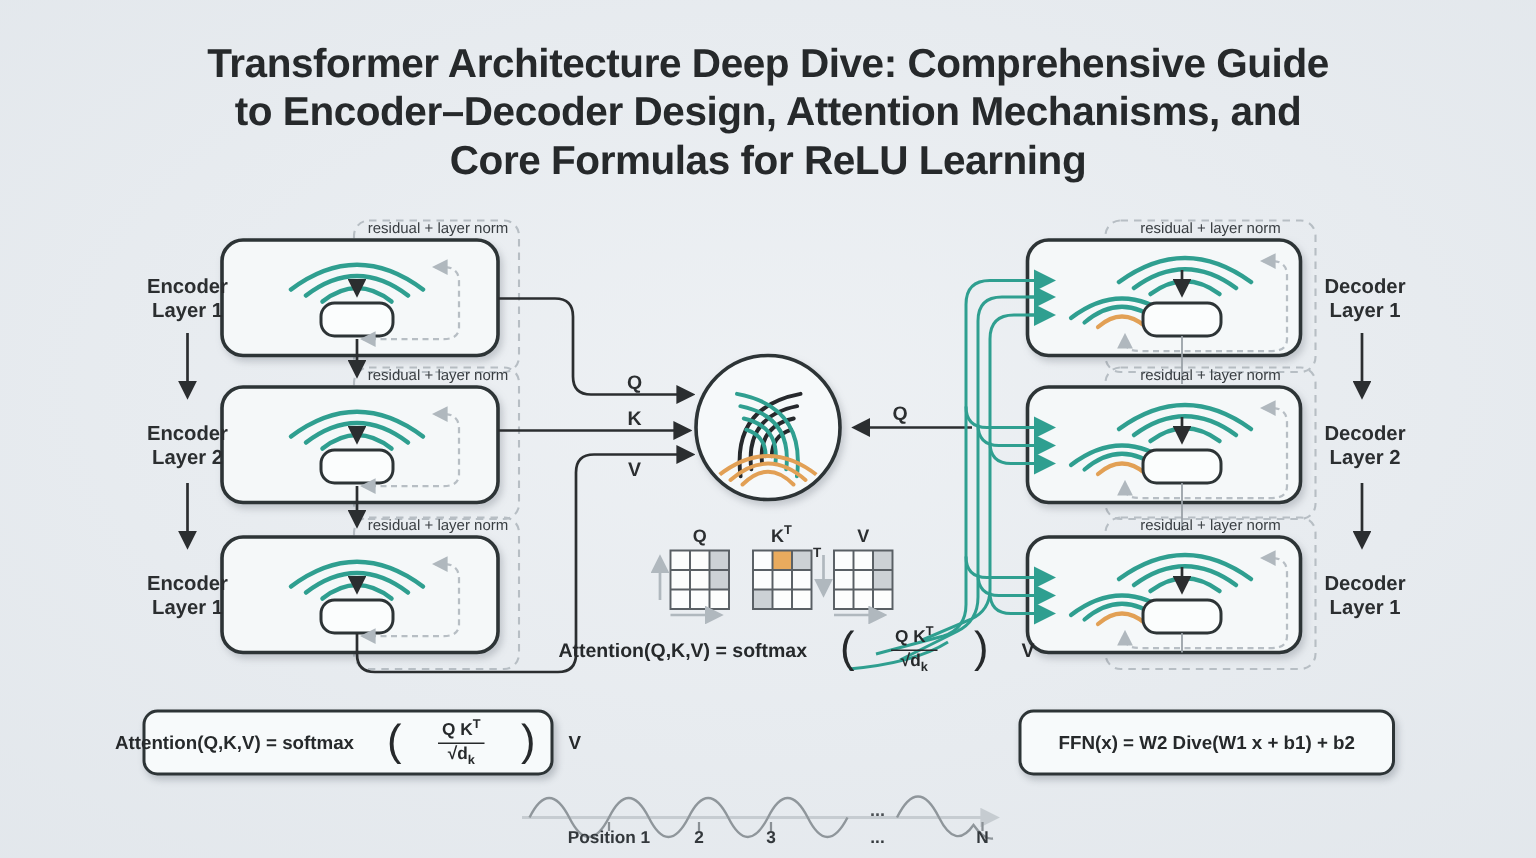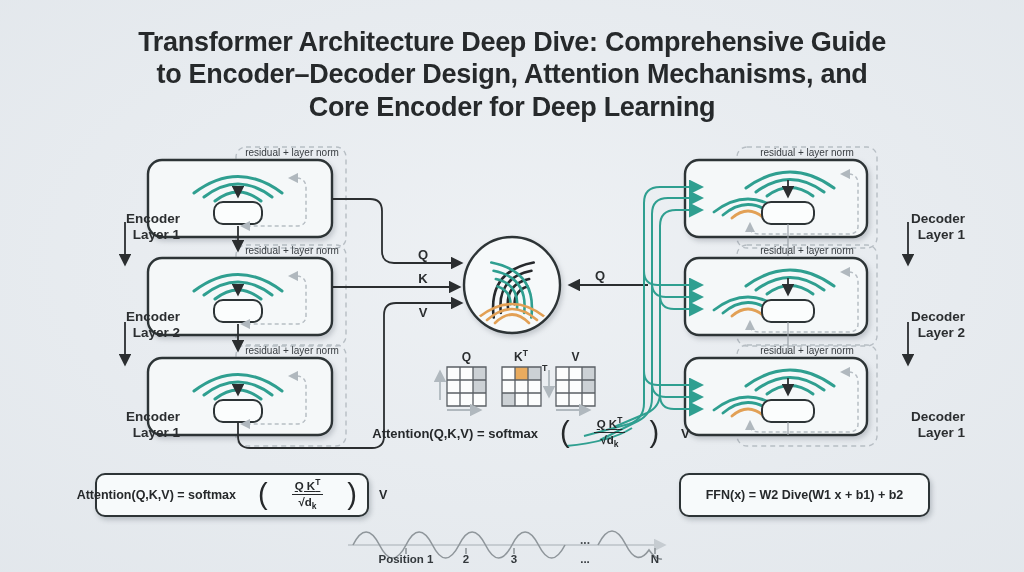--- a/index.html
+++ b/index.html
@@ -2,28 +2,28 @@
 <html style="--bg: #e9edf1; --ink: #2b2e30; --teal: #2f9f90; --orange: #e2a055; --dash-gray: #b7bec4; --arrow-gray: #b0b8be; --box-fill: #f5f8f9; --wave: #8f969b; --axis: #c6ccd1;"><head>
 <meta charset="utf-8">
 <style>
   html,body{margin:0;padding:0;}
   body{font-family:"Liberation Sans",sans-serif;background:var(--bg,#e9edf1);}
   #stage{position:relative;width:1024px;height:572px;background:var(--bg,#e9edf1);overflow:hidden;}
   .vignette{position:absolute;inset:0;background:radial-gradient(120% 120% at 50% 45%, rgba(255,255,255,.20), rgba(140,155,170,.14));pointer-events:none;}
   svg{position:absolute;left:0;top:0;}
   .txt{position:absolute;color:var(--ink,#2b2e30);}
   .title-wrap{left:0;top:26px;width:1024px;text-align:center;font-size:27px;line-height:1.2;font-weight:bold;letter-spacing:-.3px;color:#26292b;}
-  .side-label{width:110px;text-align:right;font-size:13.5px;font-weight:bold;line-height:1.2;margin-top:28px;}
+  .side-label{width:110px;text-align:center;font-size:13.5px;font-weight:bold;line-height:1.2;}
   .res-label{text-align:center;font-size:10px;font-weight:normal;color:#383d41;height:12px;line-height:12px;}
   .wire-label{width:24px;text-align:center;font-size:13px;font-weight:bold;}
   .mat-label{text-align:center;font-size:12px;font-weight:bold;}
   .formula{display:flex;align-items:center;justify-content:center;font-size:12.5px;font-weight:bold;color:#26292b;white-space:nowrap;gap:21px;}
   .fbox{position:absolute;height:40px;border:2.2px solid #2d3436;border-radius:10px;background:#f7fafb;box-shadow:2px 3px 5px rgba(70,80,90,.28);display:flex;align-items:center;justify-content:center;}
   .frac{display:inline-flex;flex-direction:column;align-items:center;margin:0 2px;font-size:11.5px;line-height:1.15;}
-  .frac .num{border-bottom:1.4px solid #26292b;padding:0 3px 1px;text-decoration:underline;}
+  .frac .num{border-bottom:1.4px solid #26292b;padding:0 3px 1px;}
   .frac .den{padding-top:1px;}
   .paren{font-size:29px;font-weight:normal;line-height:1;margin:0 1px;transform:translateY(-1px);}
   sup{font-size:8.5px;} sub{font-size:8.5px;}
   .pos-label{text-align:center;font-size:11.5px;color:#33383c;font-weight:bold;}
   .sbox{fill:var(--box-fill,#f5f8f9);stroke:#2d3436;stroke-width:2.4;}
   .pill{fill:#fbfdfd;stroke:#2d3436;stroke-width:2;}
   .wire{stroke:#2b2e30;stroke-width:1.8;fill:none;}
   .wire-thin{stroke:#9aa1a7;stroke-width:1.2;fill:none;}
   .teal-wire{stroke:var(--teal,#2f9f90);stroke-width:2;fill:none;}
   .arc-teal{stroke:var(--teal,#2f9f90);stroke-width:3;fill:none;stroke-linecap:round;}
@@ -259,21 +259,21 @@
     <path class="tick" d="M406,548 L406,554"></path>
     <path class="tick" d="M466,548 L466,554"></path>
     <path class="tick" d="M514,548 L514,554"></path>
     <path class="tick" d="M655,548 L655,554"></path>
   </g>
 </svg>
 
 <div class="txt title-wrap">
   <div>Transformer Architecture Deep Dive: Comprehensive Guide</div>
   <div>to Encoder–Decoder Design, Attention Mechanisms, and</div>
-  <div>Core Encoder for Deep Learning</div>
+  <div>Core Formulas for ReLU Learning</div>
 </div>
 
 <div class="txt side-label" style="left:70px;top:183px">
   <div>Encoder</div>
       <div>Layer 1</div>
 </div>
 <div class="txt side-label" style="left:70px;top:281px">
   <div>Encoder</div>
       <div>Layer 2</div>
 </div>

